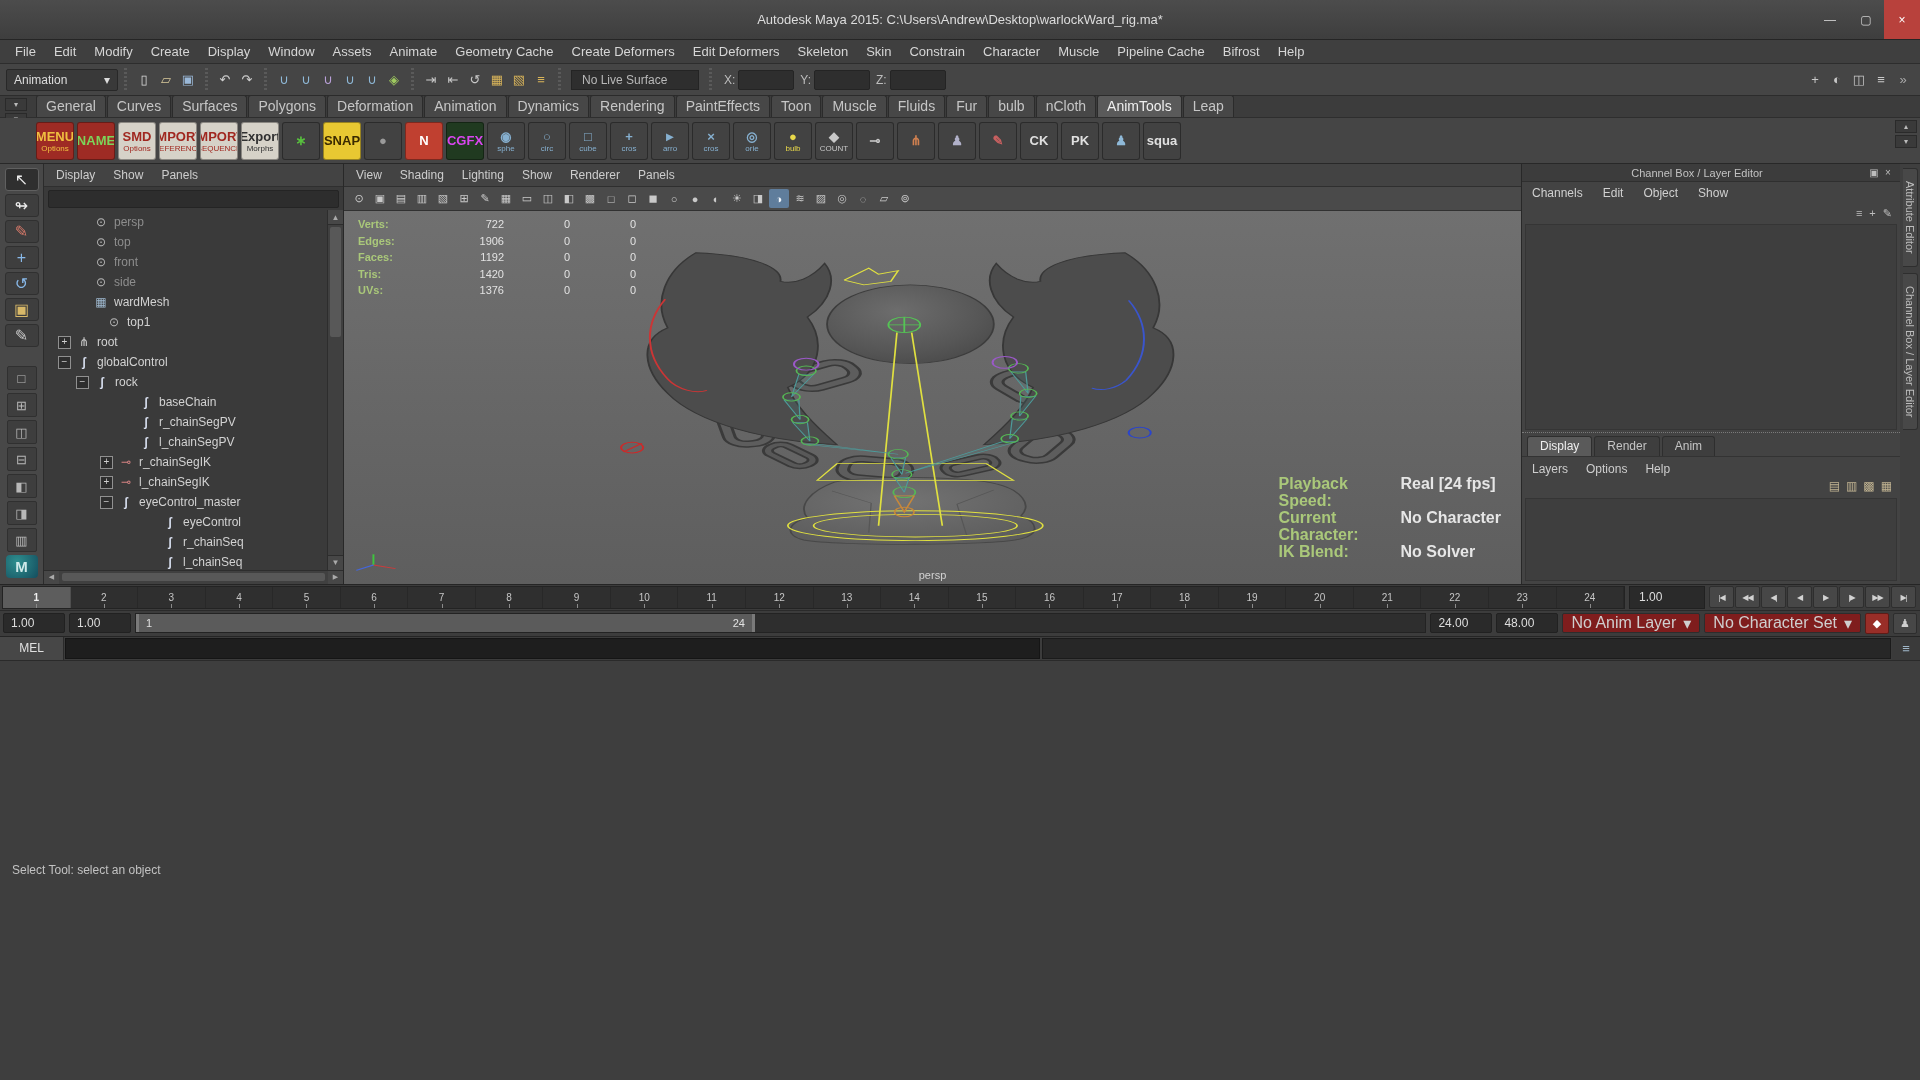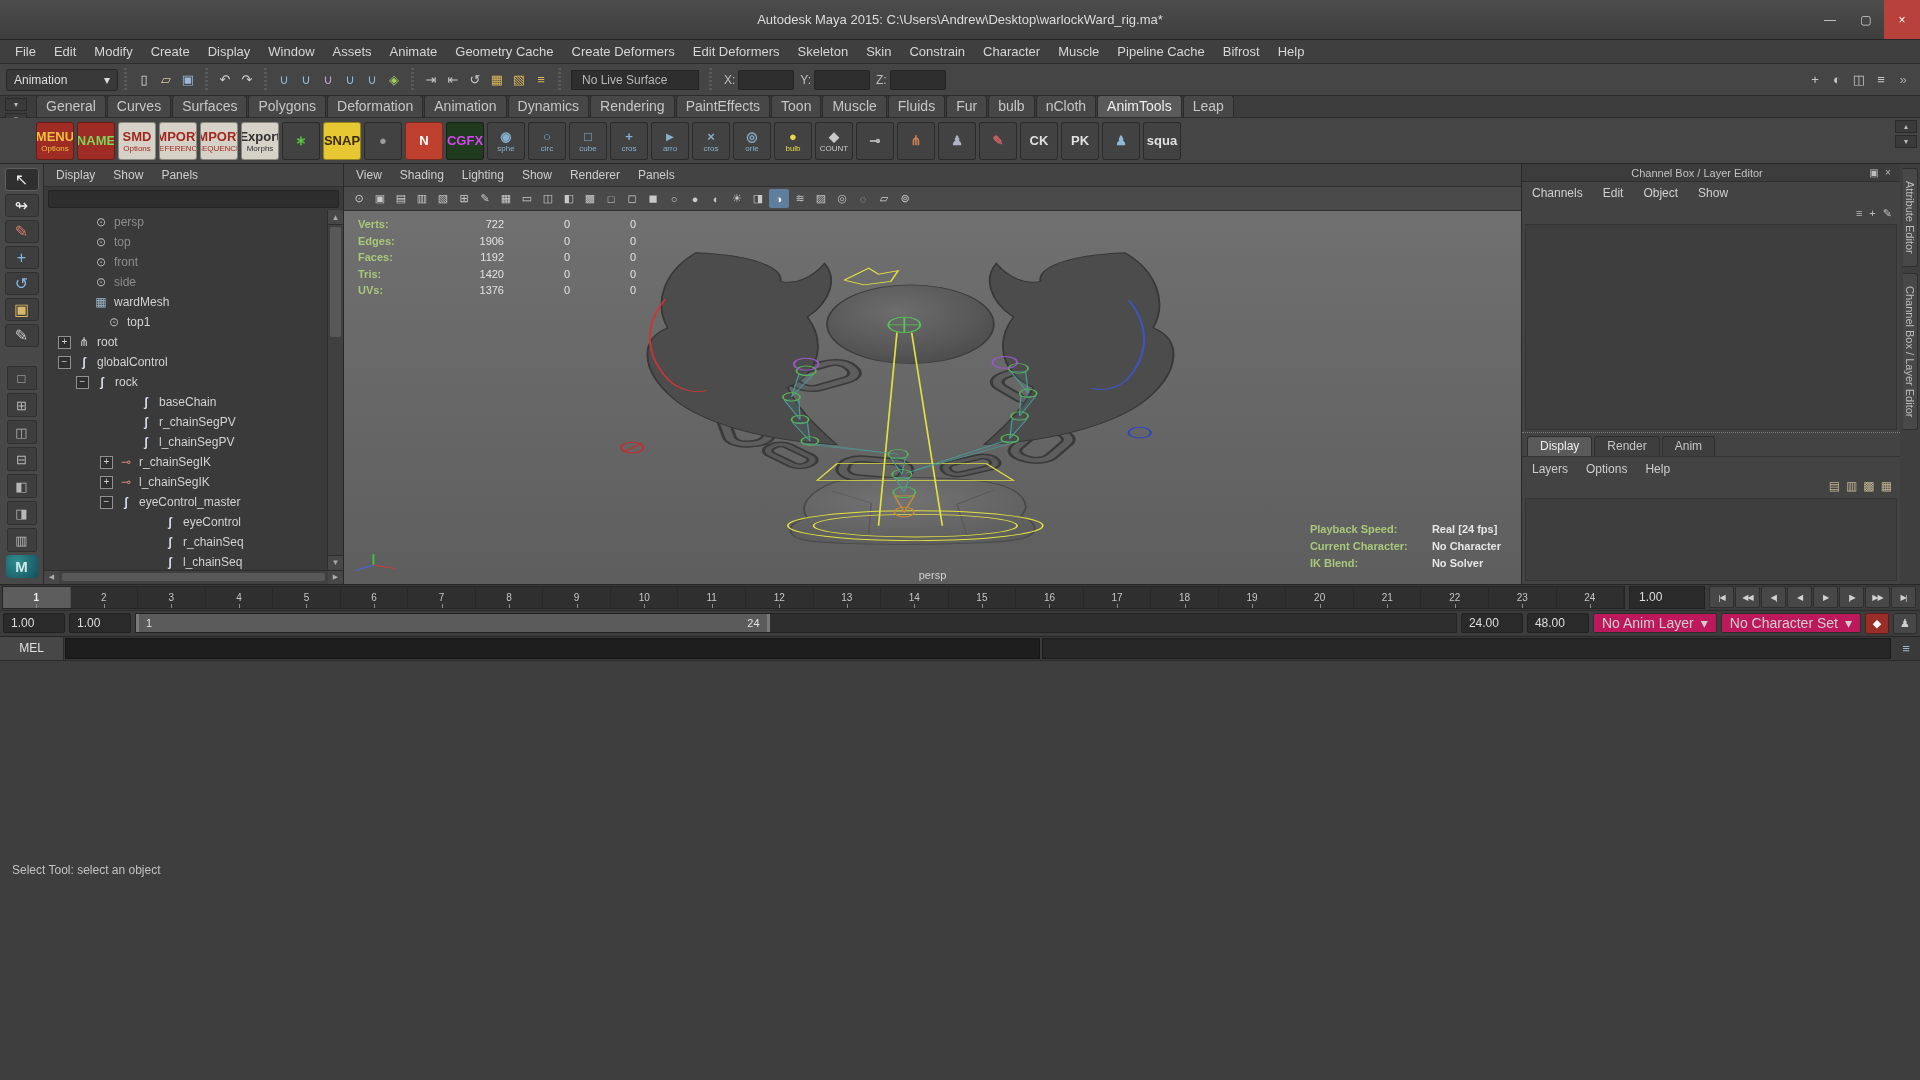--- a/index.html
+++ b/index.html
@@ -82,21 +82,21 @@
   .vp-toolbar{height:24px;background:#4a4a4a;border-bottom:1px solid #313131;display:flex;align-items:center;padding:0 5px;gap:1px;flex:none}
   .vp-ticon{width:20px;height:19px;display:flex;align-items:center;justify-content:center;font-size:11px;color:#c9c9c9;border-radius:2px;flex:none}
   .vp-ticon.active{background:#5f7d9c;color:#eef4fa}
   .vp-canvas{flex:1;position:relative;background:linear-gradient(#707070,#5e5e5e);min-height:0}
   .vp-canvas svg{position:absolute;inset:0;width:100%;height:100%}
   .hud{position:absolute;top:5px;left:14px;font-size:11px;line-height:16.5px}
   .hud-row{display:flex}
   .hud-label{width:88px;color:#aac87a;font-weight:bold}
   .hud-v1{width:58px;text-align:right;color:#e2e2e2}
   .hud-v2,.hud-v3{width:66px;text-align:right;color:#e2e2e2}
-  .pbinfo{position:absolute;right:20px;bottom:12px;font-size:11px;line-height:17px}
+  .pbinfo{position:absolute;right:20px;bottom:24px;font-size:16px;line-height:17px}
   .pb-row{display:flex}
   .pb-label{width:122px;color:#aac87a;font-weight:bold}
   .pb-val{color:#e6e6e6;font-weight:bold}
   .cam-label{position:absolute;bottom:3px;left:50%;transform:translateX(-50%);color:#d2d2d2;font-size:11px}
 
   
   .channelbox{width:378px;background:#434343;display:flex;flex-direction:column;flex:none}
   .cb-header{height:18px;background:#3c3c3c;border-bottom:1px solid #2f2f2f;display:flex;align-items:center;padding:0 5px;font-size:11px;color:#c2c2c2;flex:none}
   .cb-title{margin:0 auto}
   .cb-winbtn{width:14px;text-align:center;color:#bdbdbd;font-size:10px}
@@ -127,21 +127,21 @@
   .tick-cell:first-child{background:#5d5d5d;color:#f0f0f0;font-weight:bold}
   .cur-time{width:76px;background:#2a2a2a;border:1px solid #212121;display:flex;align-items:center;padding-left:9px;font-size:12px;color:#dedede}
   .pb-controls{display:flex;align-items:center;gap:1px;padding-right:2px}
   .pb-btn{width:25px;height:22px;background:#474747;border:1px solid #2e2e2e;border-radius:2px;display:flex;align-items:center;justify-content:center;font-size:8px;color:#d2d2d2;letter-spacing:-1px}
 
   
   .range-row{height:26px;background:#3c3c3c;border-top:1px solid #2a2a2a;display:flex;align-items:center;gap:4px;padding:1px 3px;flex:none}
   .rfield{width:62px;height:20px;background:#2a2a2a;border:1px solid #212121;border-radius:2px;display:flex;align-items:center;padding-left:7px;font-size:12px;color:#dedede;flex:none}
   .range-track{flex:1;height:20px;background:#2e2e2e;border:1px solid #232323;position:relative}
   .range-bar{position:absolute;left:0;top:0;bottom:0;width:48%;background:#5b5b5b;border-right:3px solid #7a7a7a;border-left:3px solid #7a7a7a;display:flex;align-items:center;justify-content:space-between;padding:0 7px;font-size:11px;color:#e2e2e2}
-  .ddl{height:20px;background:#be185d;border:1px solid #2d2d2d;border-radius:2px;display:flex;align-items:center;padding:0 8px;font-size:14px;color:#cfcfcf;gap:7px;flex:none}
+  .ddl{height:20px;background:#7f1d1d;border:1px solid #2d2d2d;border-radius:2px;display:flex;align-items:center;padding:0 8px;font-size:16px;color:#cfcfcf;gap:7px;flex:none}
   .sq-btn{width:24px;height:21px;border-radius:2px;display:flex;align-items:center;justify-content:center;font-size:11px;flex:none}
   .autokey{background:#992e28;border:1px solid #5e1b17;color:#fff}
   .animpref{background:#474747;border:1px solid #2d2d2d;color:#cfcfcf}
 
   
   .cmd-row{height:24px;background:#3c3c3c;border-top:1px solid #252525;display:flex;align-items:stretch;flex:none}
   .mel-btn{width:64px;display:flex;align-items:center;justify-content:center;background:#474747;border-right:1px solid #2a2a2a;font-size:12px;color:#e0e0e0}
   .cmd-input{flex:1.15;background:#1e1e1e;border:1px solid #151515;margin:1px}
   .cmd-result{flex:1;background:#272727;border:1px solid #1b1b1b;margin:1px}
   .se-btn{width:28px;display:flex;align-items:center;justify-content:center;background:#3a3a3a;color:#9fb6c8;font-size:13px}

